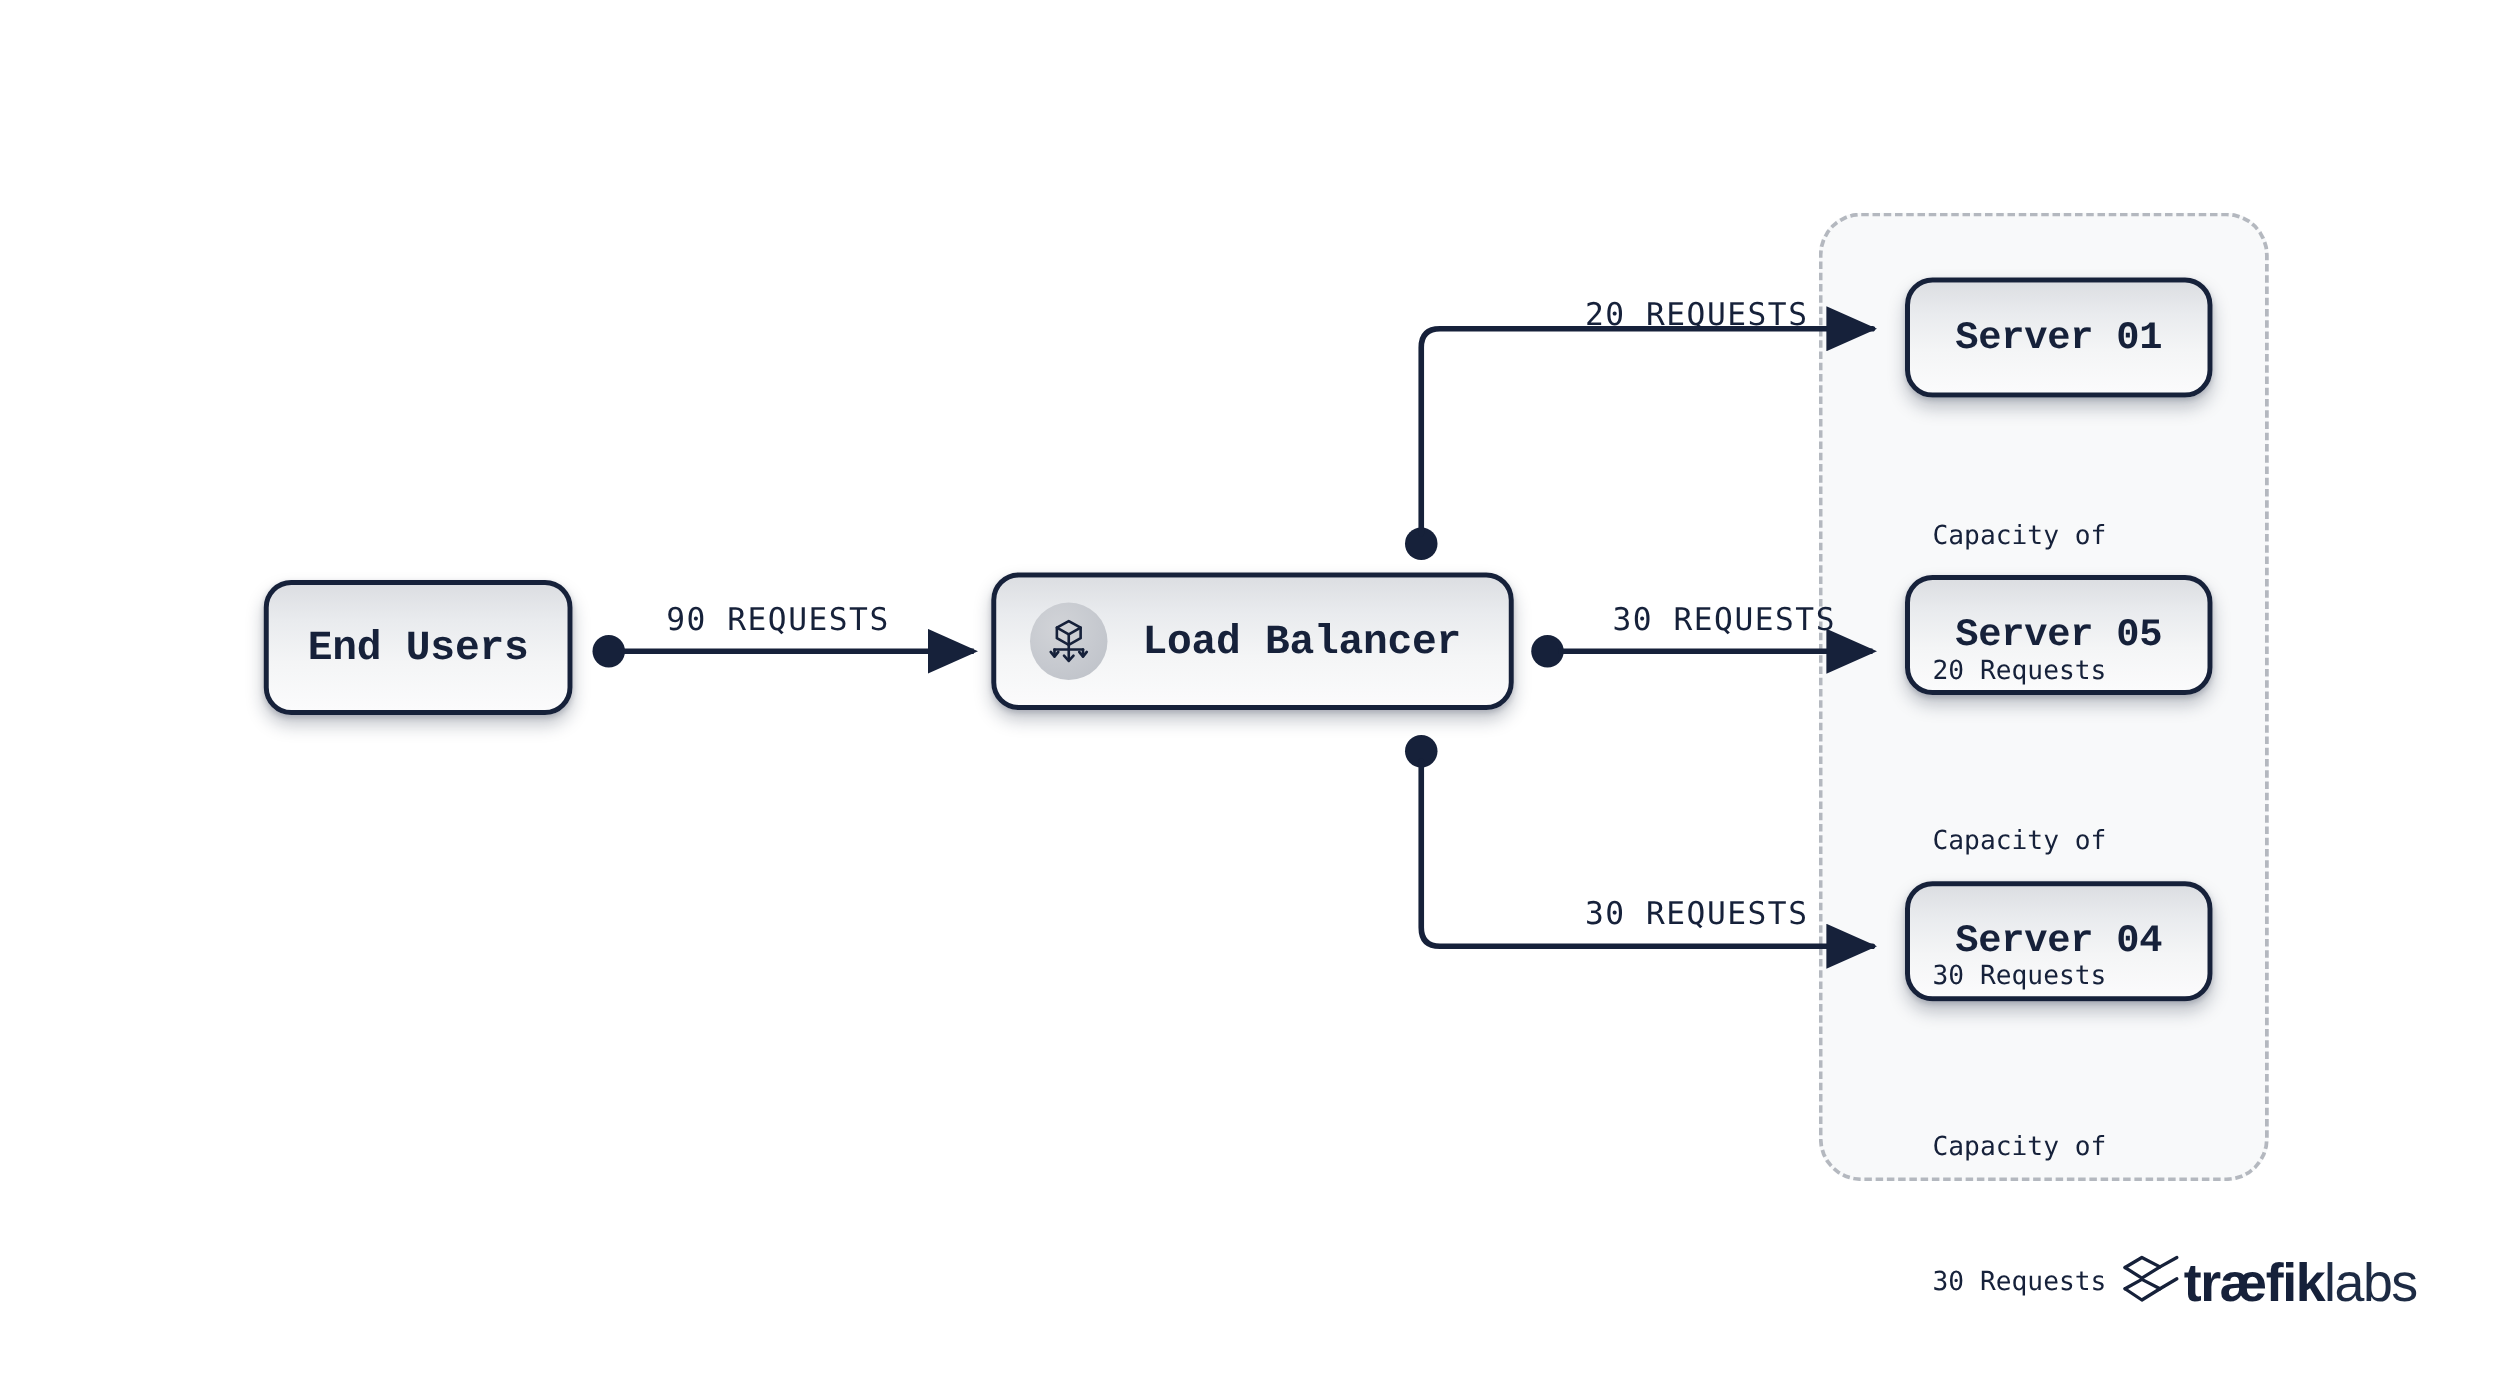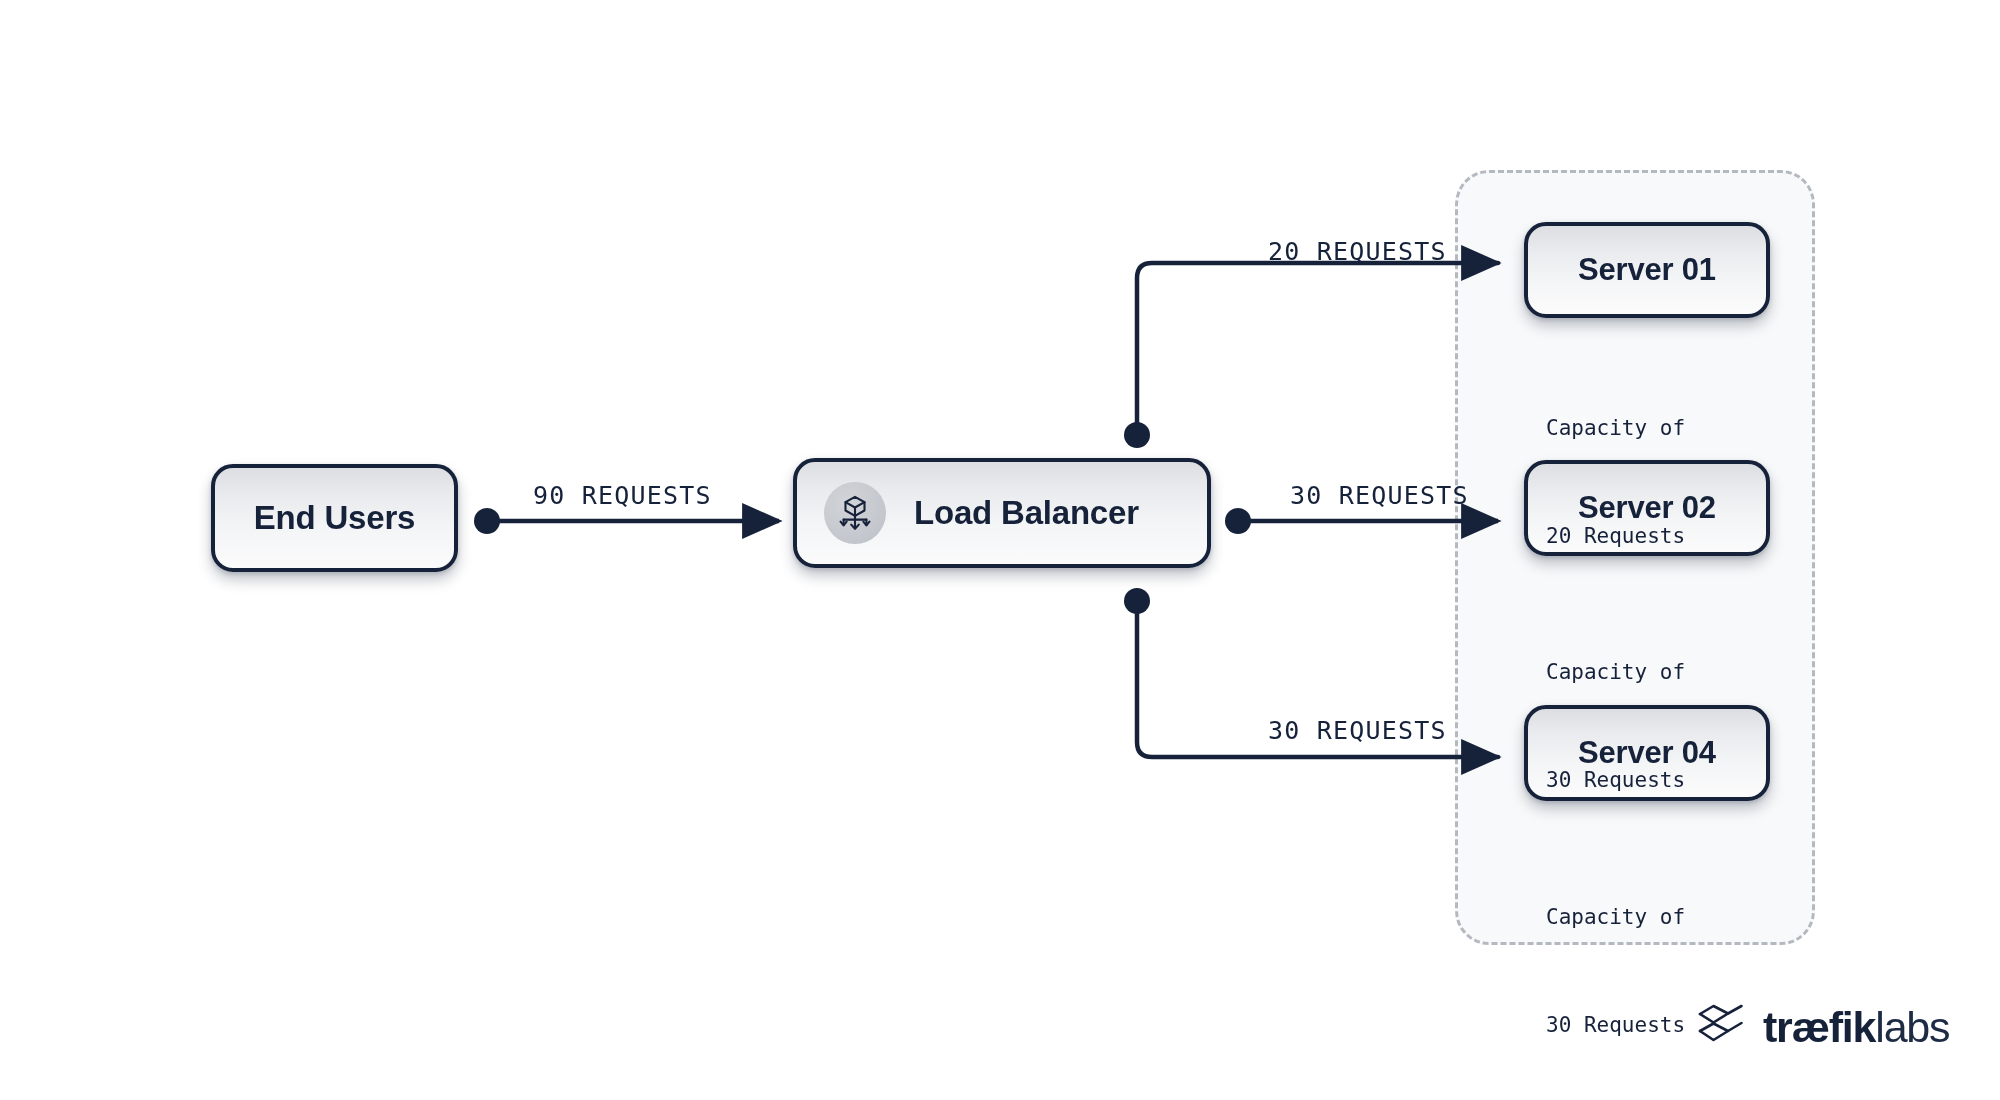--- a/index.html
+++ b/index.html
@@ -46,20 +46,21 @@
     box-shadow: 0 8px 14px rgba(22,33,58,0.26), 0 2px 4px rgba(22,33,58,0.16);
     display: flex;
     align-items: center;
     color: #16213a;
   }
   .node-label {
     font-weight: bold;
     color: #16213a;
     letter-spacing: -0.2px;
     white-space: nowrap;
+    font-family: Liberation Mono, monospace;
   }
 
   
   #node-end-users {
     left: 211px;
     top: 464px;
     width: 247px;
     height: 108px;
     justify-content: center;
   }
@@ -140,21 +141,21 @@
 
   
   #brand-logo {
     position: absolute;
     left: 1697px;
     top: 1000px;
     width: 268px;
     height: 54px;
     display: flex;
     align-items: center;
-    gap: 16px;
+    gap: 0;
   }
   .logo-wordmark {
     font-size: 43px;
     line-height: 1;
     color: #16213a;
     letter-spacing: -1.2px;
     white-space: nowrap;
   }
   .logo-word-main { font-weight: 600; }
   .logo-word-sub  { font-weight: 300; color: #1d2b44; }
@@ -215,21 +216,21 @@
   </div>
 
   <div class="node" id="node-end-users">
     <span class="node-label">End Users</span>
   </div>
 
   <div class="node node-server" id="node-server-0">
     <span class="node-label">Server 01</span>
   </div>
   <div class="node node-server" id="node-server-1">
-    <span class="node-label">Server 02</span>
+    <span class="node-label">Server 05</span>
   </div>
   <div class="node node-server" id="node-server-2">
     <span class="node-label">Server 04</span>
   </div>
 
   <div class="capacity" id="capacity-0">
     <div>Capacity of</div>
     <div>20 Requests</div>
   </div>
   <div class="capacity" id="capacity-1">

